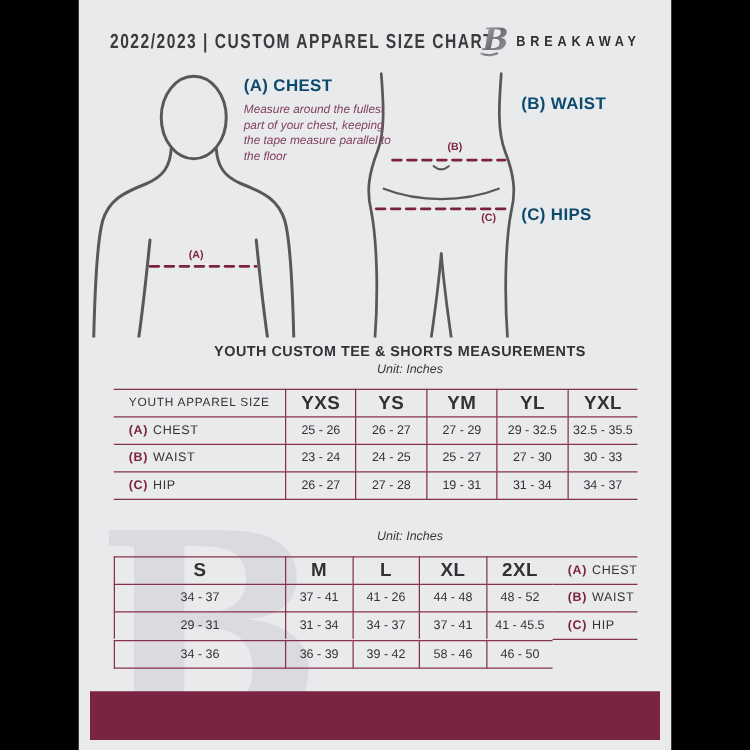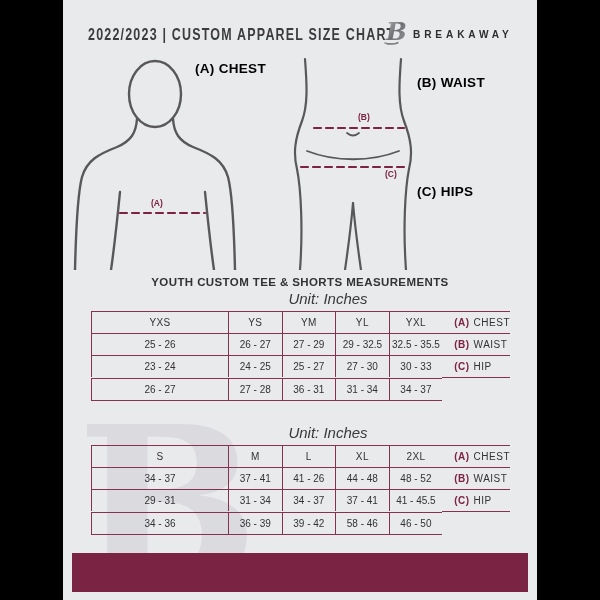--- a/index.html
+++ b/index.html
@@ -21,53 +21,53 @@
   }
   .logo { position:absolute; left:316px; top:15px; }
   .brand {
     position:absolute; left:350px; top:27px;
     font-size:11px; font-weight:bold; color:#2e2e30; letter-spacing:4.2px;
     white-space:nowrap; transform:scale(0.92,1.05); transform-origin:left top;
   }
   
   .guide-h {
     position:absolute; font-size:13.5px; font-weight:bold;
-    color:#000000; letter-spacing:.3px; white-space:nowrap;
+    color:#0c4a6e; letter-spacing:.3px; white-space:nowrap;
   }
   .guide-d {
     position:absolute; font-size:9.5px; font-style:italic;
     color:#82415b; line-height:1.33; white-space:pre-line;
   }
   .fig { position:absolute; }
   .marker {
     position:absolute; font-size:8.5px; font-weight:bold; color:#7d2342;
   }
   
   .sec-title {
     position:absolute; left:0; width:474px; text-align:center;
     font-size:11.5px; font-weight:bold; color:#333335; letter-spacing:.4px;
   }
   .sec-unit {
     position:absolute; left:0; width:530px; text-align:center;
-    font-size:15px; font-style:italic; color:#39393b;
+    font-size:10px; font-style:italic; color:#39393b;
   }
   
   .tbl {
     position:absolute; left:28px; width:419px;
     display:grid; grid-template-columns:137px repeat(5,1fr);
   }
   .cell {
     height:21px; display:flex; align-items:center; justify-content:center;
     font-size:10px; color:#323234; border-top:1px solid #86324e;
     white-space:nowrap;
   }
   .cell.vline { border-left:1px solid #86324e; }
   .cell.bottom { border-bottom:1px solid #86324e; }
   .cell.lbl { justify-content:flex-start; padding-left:12px; letter-spacing:.5px; }
-  .cell.colhead { font-weight:normal; font-size:10px; letter-spacing:.4px; }
+  .cell.colhead { font-weight:bold; font-size:15px; letter-spacing:.4px; }
   .cell.sizehead { font-size:9.5px; letter-spacing:.6px; font-weight:normal; }
   .row-marker { color:#7d2342; font-weight:bold; margin-right:4px; }
   
   .watermark {
     position:absolute; left:14px; top:398px;
     font-family:"DejaVu Serif", serif; font-weight:bold;
     font-size:215px; line-height:1; color:rgba(80,80,95,0.09);
   }
   .footer-bar {
     position:absolute; left:9px; top:553px; width:456px; height:39px;
@@ -120,29 +120,31 @@
       <path d="M 66,146 C 64,170 61,192 58,213"></path>
       <path d="M 66,146 C 68,170 71,192 74,213"></path>
       <path d="M 27,71 L 117,71" stroke="#7d2342" stroke-width="2.2" stroke-dasharray="7 5"></path>
       <path d="M 14,110 L 117,110" stroke="#7d2342" stroke-width="2.2" stroke-dasharray="7 5"></path>
     </svg>
   </div>
   <span class="marker" style="left:295px; top:112px;">(B)</span>
   <span class="marker" style="left:322px; top:169px;">(C)</span>
 
   <div class="guide-h" style="left:132px; top:61px;">(A) CHEST</div>
+  <div class="guide-d" style="left:132px; top:82px; width:124px;">Measure around the fullest part of your chest, keeping the tape measure parallel to the floor</div>
 
   <div class="guide-h" style="left:354px; top:75px;">(B) WAIST</div>
 
-  <div class="guide-h" style="left:354px; top:164px;margin-top:20px;">(C) HIPS</div>
-
-  <div class="sec-title" style="top:276px;">YOUTH CUSTOM TEE &amp; SHORTS MEASUREMENTS</div>
+  <div class="guide-h" style="left:354px; top:164px;">(C) HIPS</div>
+
+  <div class="sec-title" style="top:276px;padding-left:20px;">YOUTH CUSTOM TEE &amp; SHORTS MEASUREMENTS</div>
   <div class="sec-unit" style="top:290px;">Unit: Inches</div>
 
   <div class="tbl" style="top:311px;">
+    <div class="cell lbl sizehead">YOUTH APPAREL SIZE</div>
     <div class="cell colhead vline">YXS</div>
     <div class="cell colhead vline">YS</div>
     <div class="cell colhead vline">YM</div>
     <div class="cell colhead vline">YL</div>
     <div class="cell colhead vline">YXL</div>
 
     <div class="cell lbl">
         <span class="row-marker">(A)</span>
         <span>CHEST</span>
       </div>
@@ -161,21 +163,21 @@
     <div class="cell vline">25 - 27</div>
     <div class="cell vline">27 - 30</div>
     <div class="cell vline">30 - 33</div>
 
     <div class="cell lbl bottom">
         <span class="row-marker">(C)</span>
         <span>HIP</span>
       </div>
     <div class="cell vline bottom">26 - 27</div>
     <div class="cell vline bottom">27 - 28</div>
-    <div class="cell vline bottom">36 - 31</div>
+    <div class="cell vline bottom">19 - 31</div>
     <div class="cell vline bottom">31 - 34</div>
     <div class="cell vline bottom">34 - 37</div>
   </div>
 
   <div class="sec-unit" style="top:424px;">Unit: Inches</div>
 
   <div class="tbl" style="top:445px;">
     <div class="cell colhead vline">S</div>
     <div class="cell colhead vline">M</div>
     <div class="cell colhead vline">L</div>

